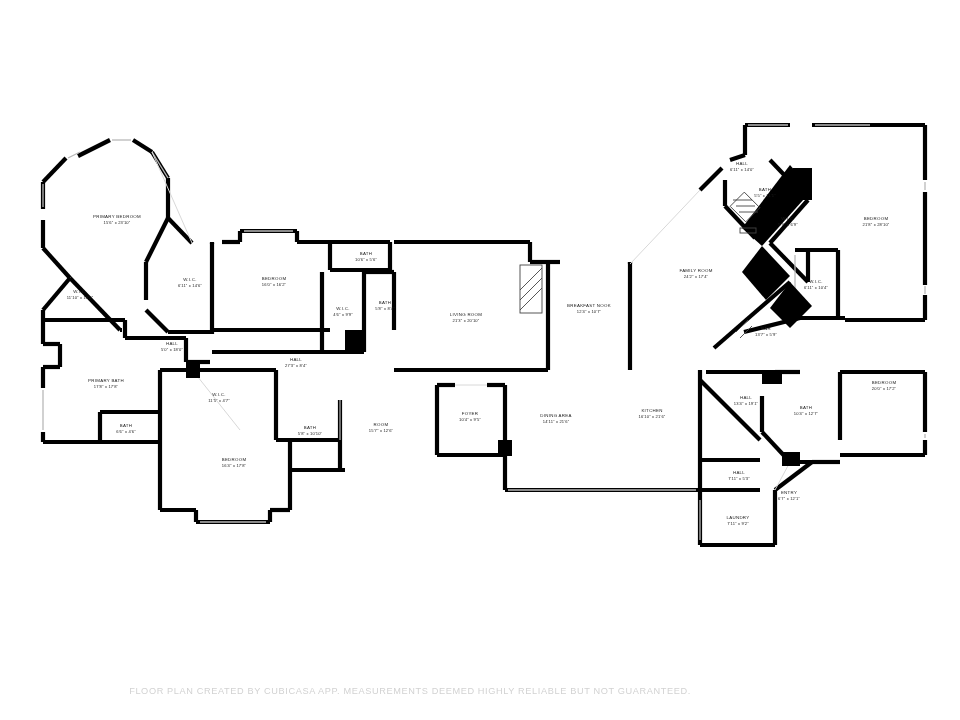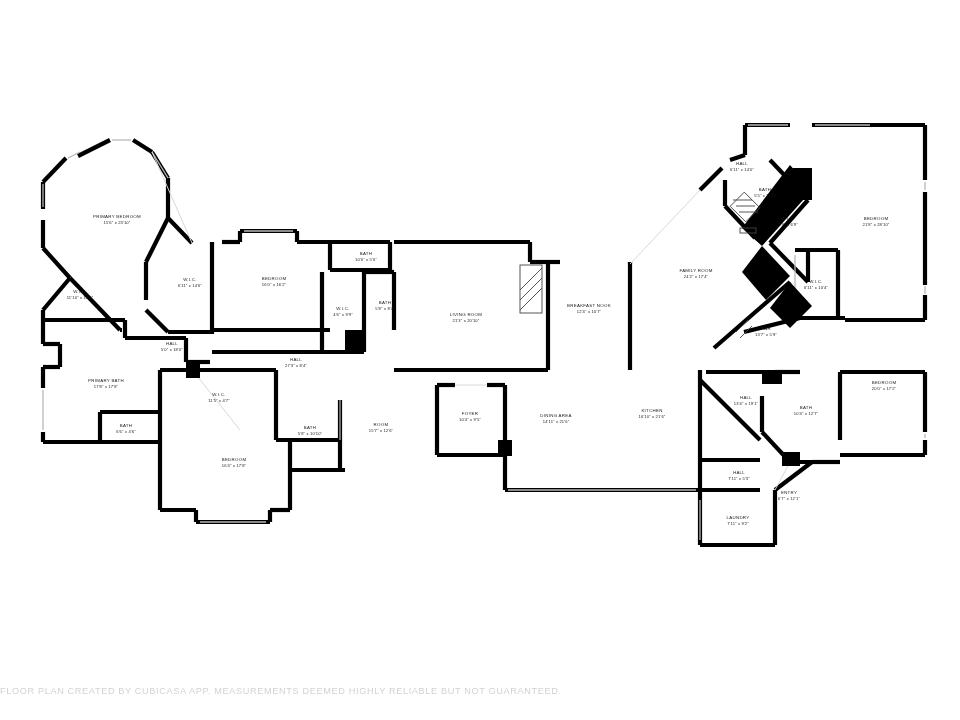--- a/index.html
+++ b/index.html
@@ -44,20 +44,21 @@
     display: block;
     font-size: 4.1px;
     letter-spacing: 0.15px;
     font-weight: 400;
   }
   .footer-note {
     position: absolute;
     left: 0;
     top: 686px;
     width: 820px;
+    text-align: center;
     font-size: 9.2px;
     letter-spacing: 0.62px;
     color: #d2d2d2;
     font-family: "Liberation Sans", sans-serif;
   }
 </style>
 </head>
 <body>
 
 <div id="floorplan-stage">

